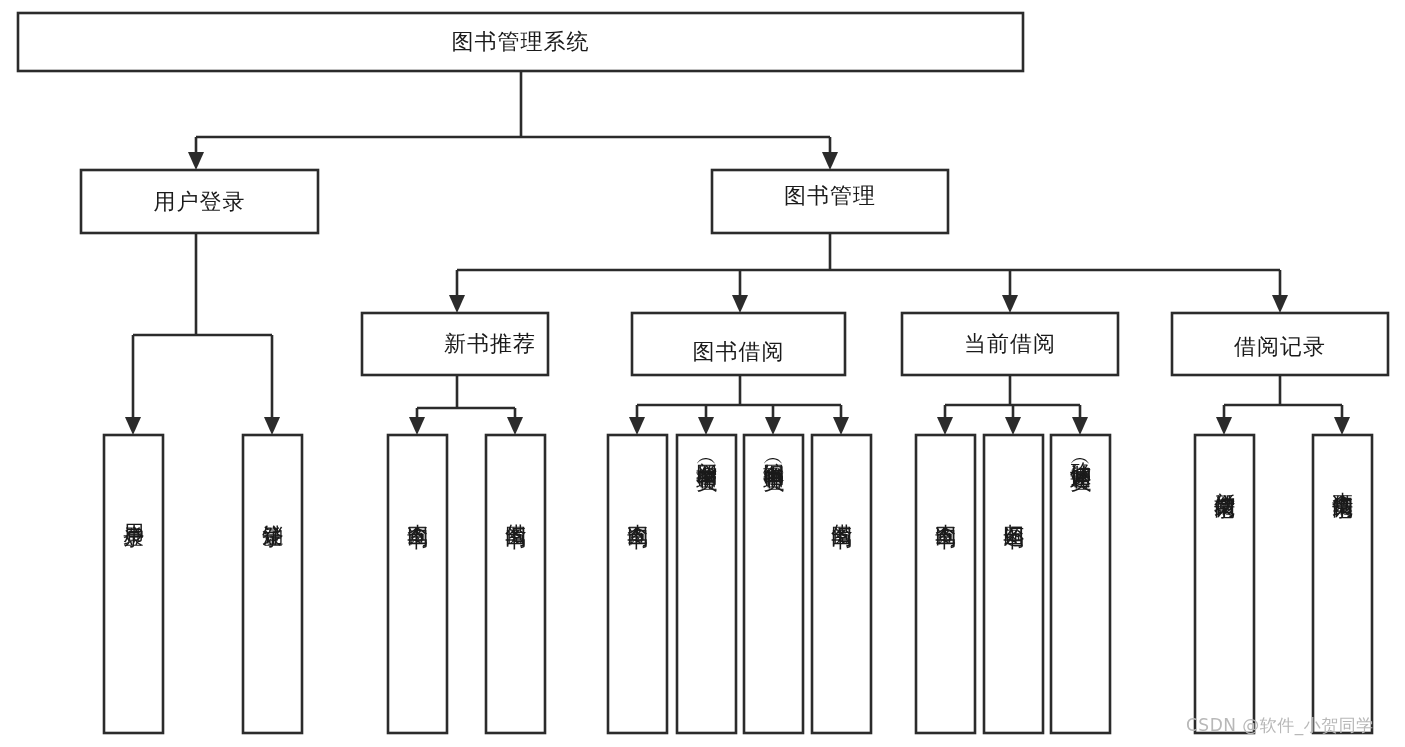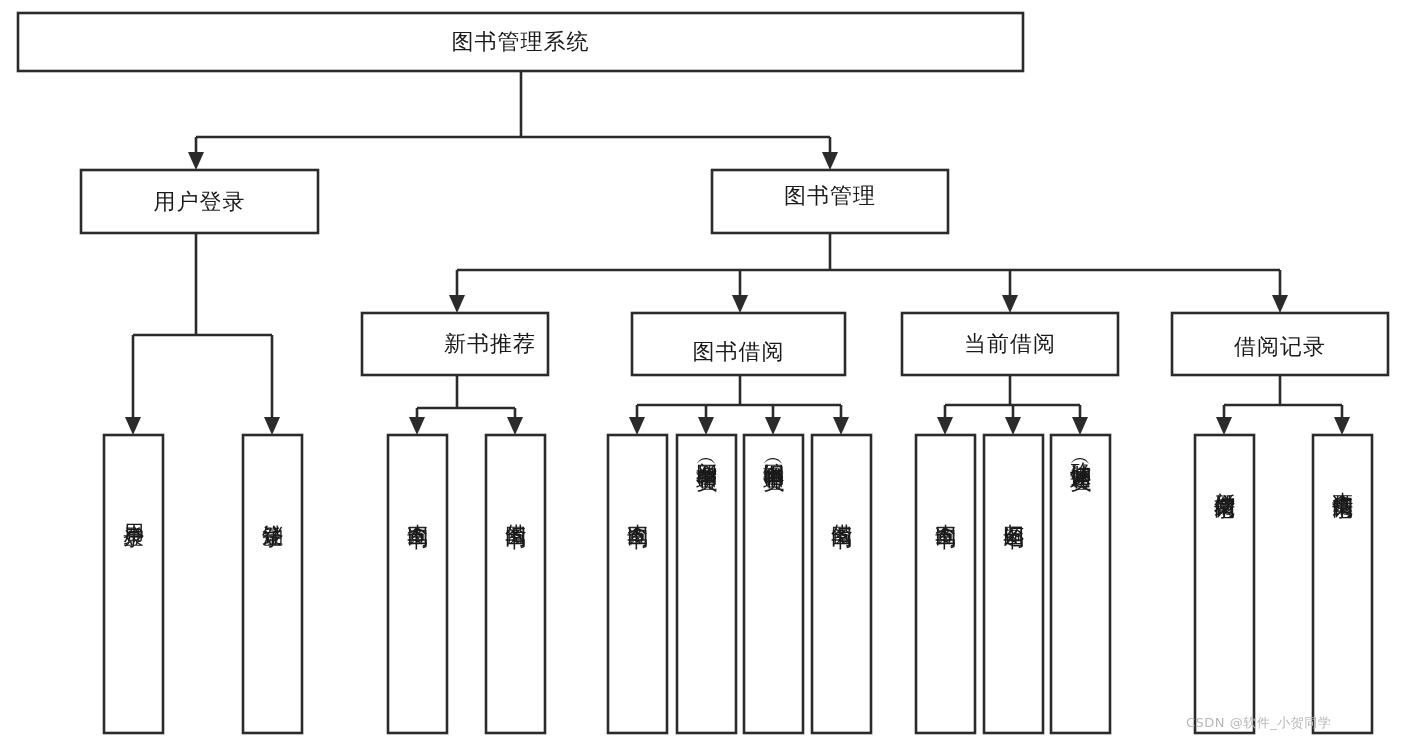--- a/index.html
+++ b/index.html
@@ -69,21 +69,21 @@
     font-size: 22px;
     color: #1a1a1a;
     letter-spacing: 1px;
     white-space: nowrap;
   }
   .watermark {
     position: absolute;
     left: 1186px;
     top: 714px;
     font-family: "DejaVu Sans", "Liberation Sans", sans-serif;
-    font-size: 13px;
+    font-size: 17px;
     color: #b8b8b8;
     white-space: nowrap;
     letter-spacing: 0.5px;
   }
 </style>
 </head>
 <body>
 
 <div id="diagram-root">
 

